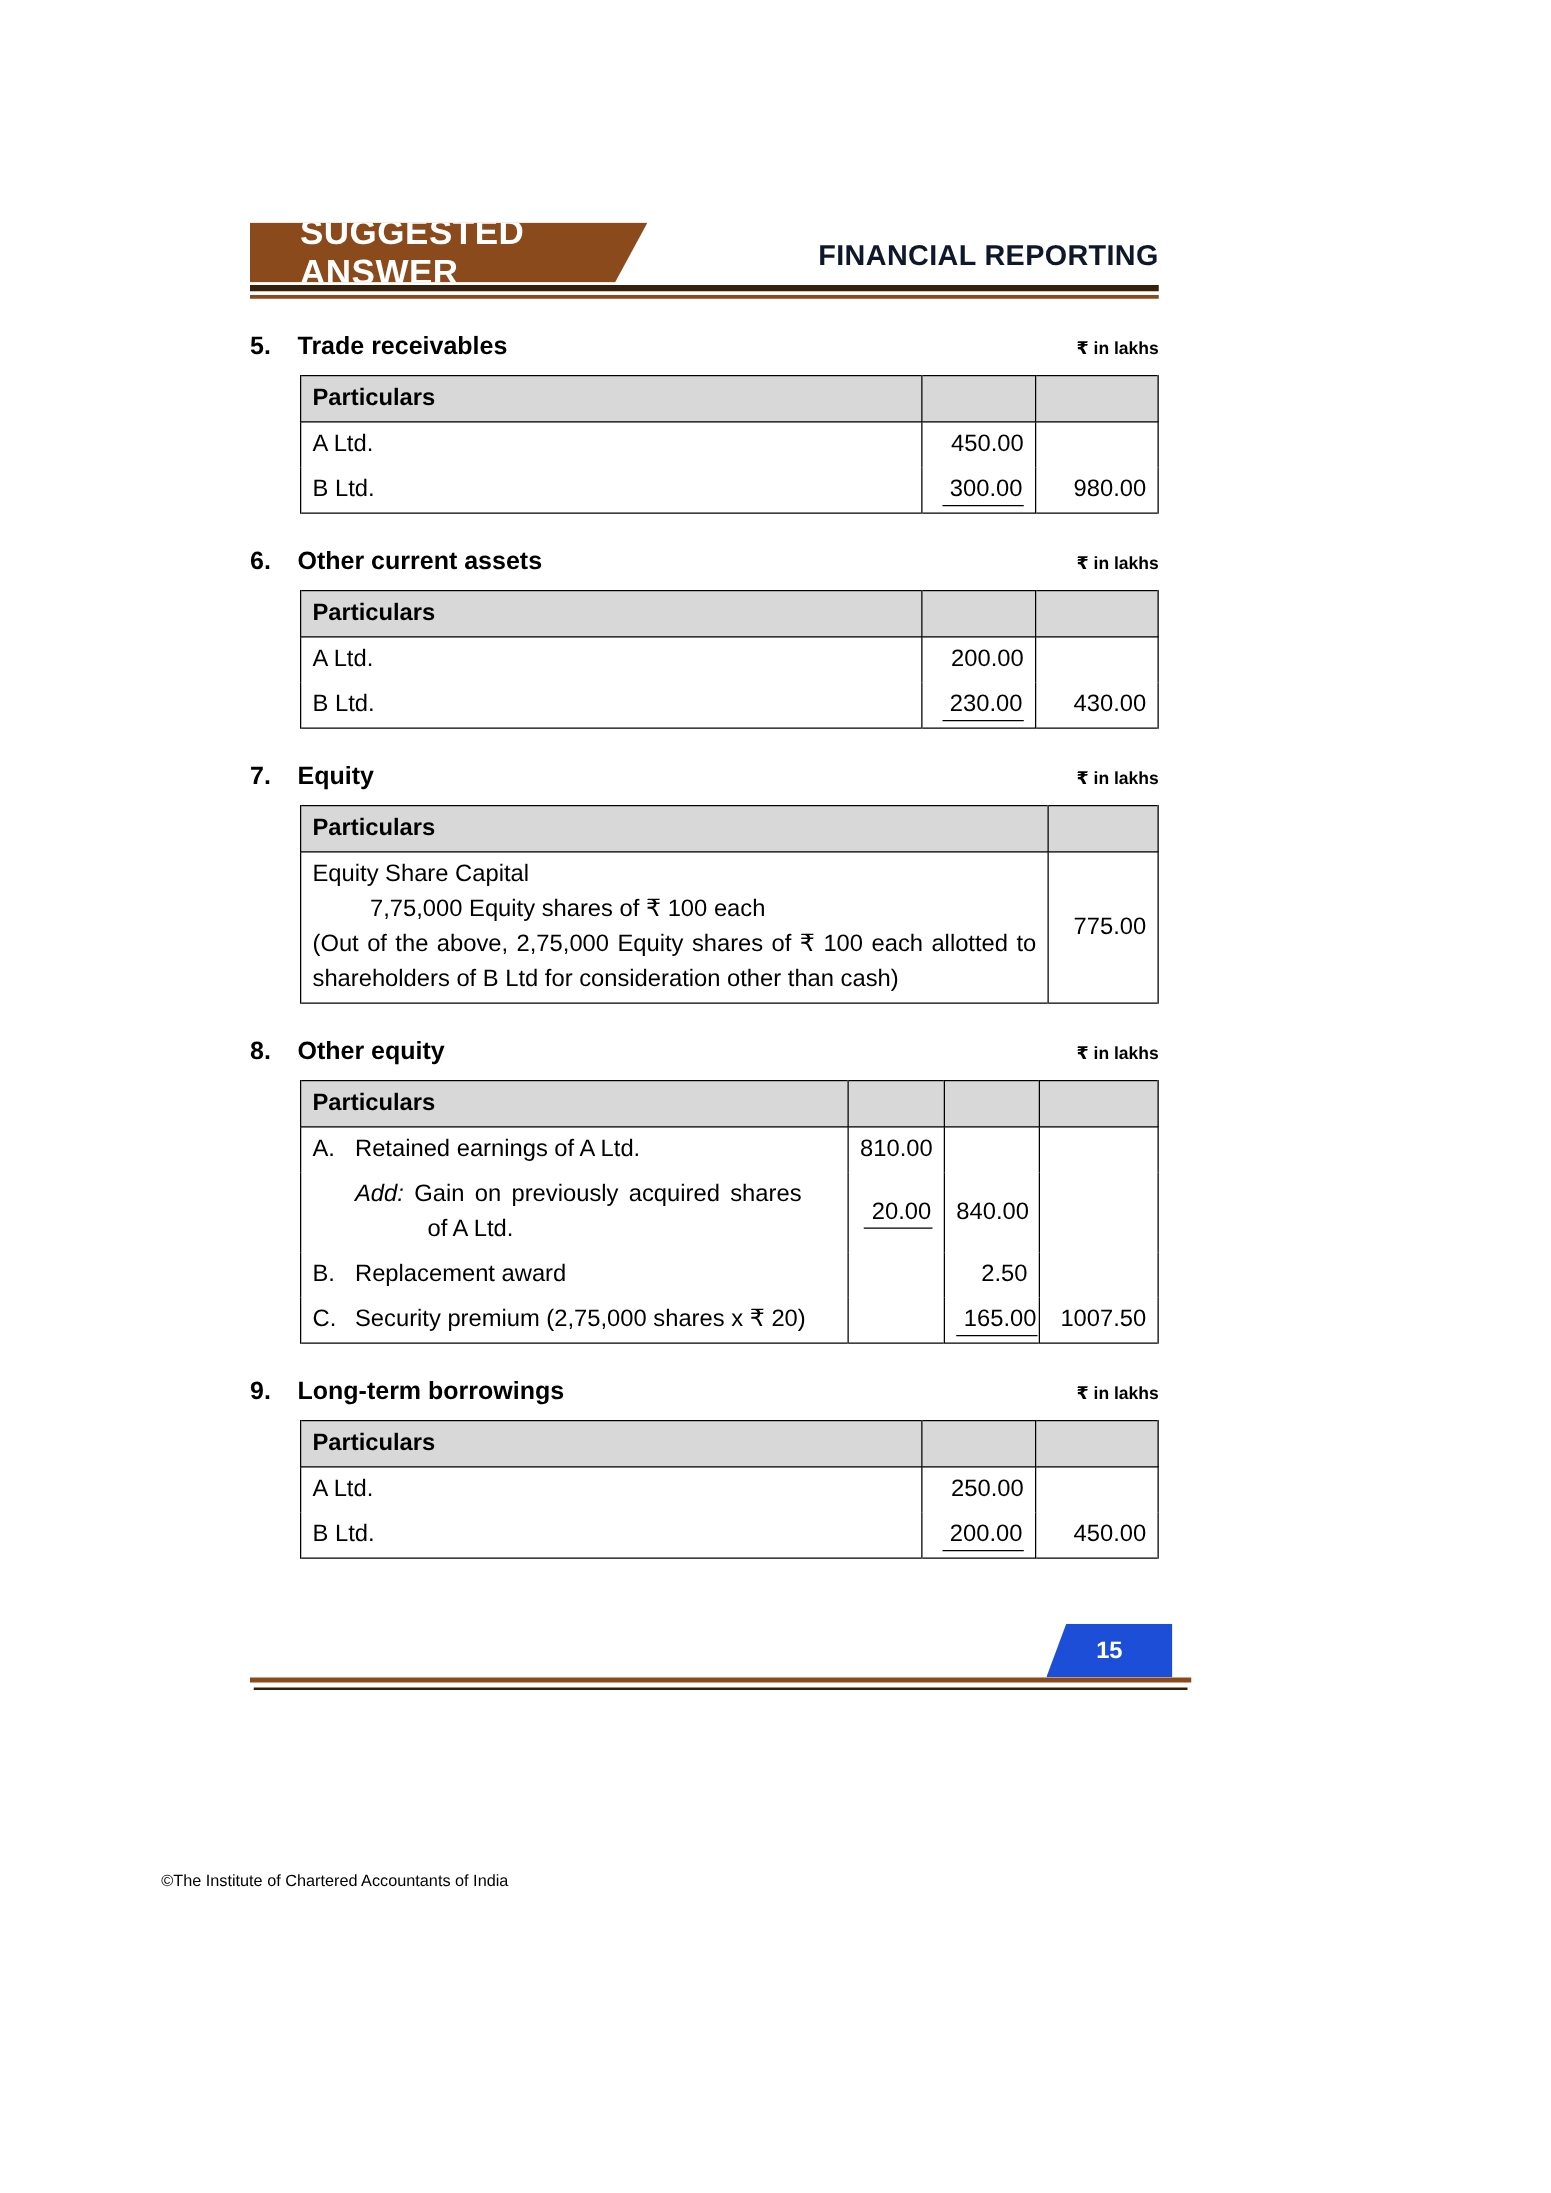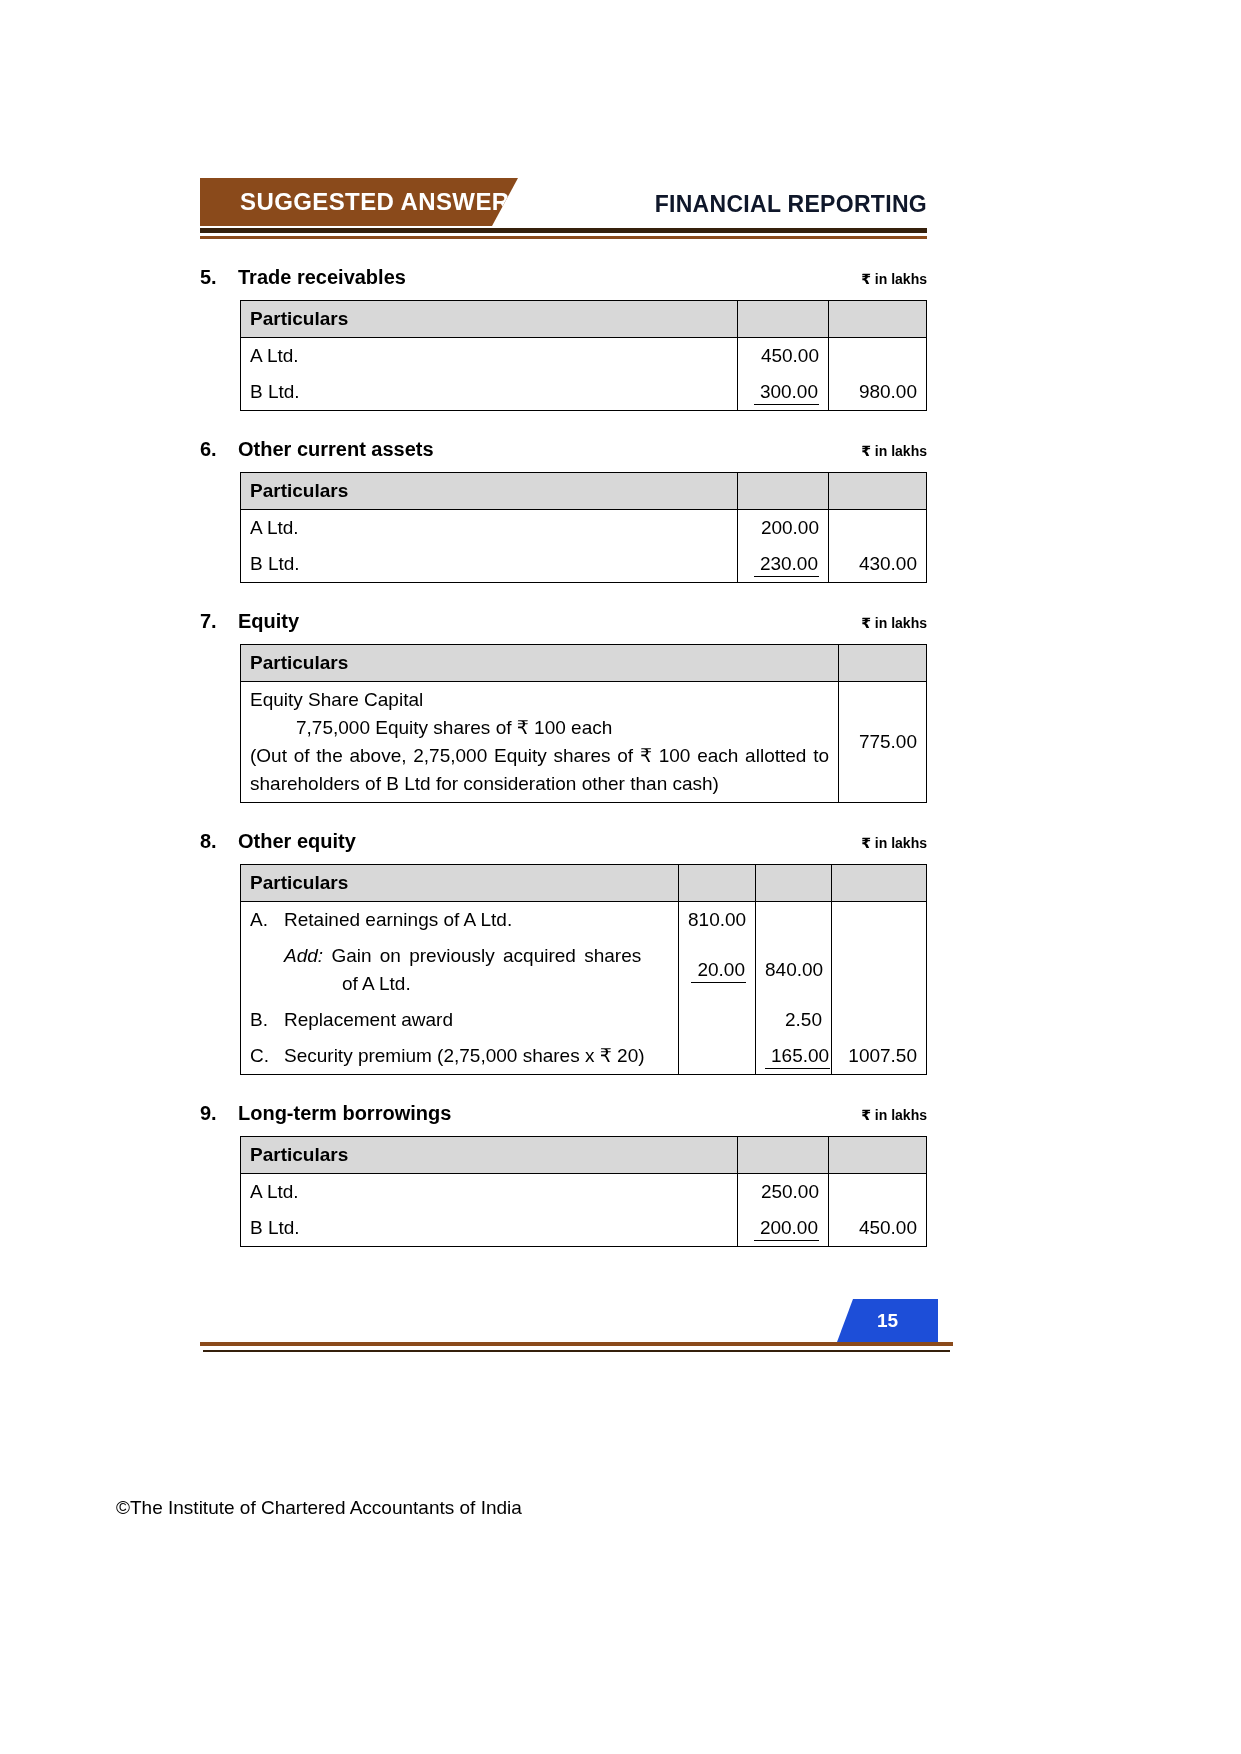--- a/index.html
+++ b/index.html
@@ -10,21 +10,21 @@
   }
   .content { position: absolute; left: 200px; top: 176px; width: 727px; }
 
   
   .hdr { display: flex; justify-content: space-between; align-items: flex-end; height: 50px; }
   .banner {
     width: 318px; height: 48px; background: #8a4a1b; box-sizing: border-box;
     clip-path: polygon(0 0, 100% 0, calc(100% - 26px) 100%, 0 100%);
     display: flex; align-items: center; padding-left: 40px;
   }
-  .banner .banner-text { color: #fff; font-weight: bold; font-size: 24px; letter-spacing: .4px; }
+  .banner .banner-text { color: #fff; font-weight: bold; font-size: 28px; letter-spacing: .4px; }
   .subject { color: #0f172a; font-weight: bold; font-size: 23px; letter-spacing: .3px; padding-bottom: 8px; }
   .rule-dark  { height: 5px; background: #35200c; margin-top: 2px; }
   .rule-brown { height: 3px; background: #8a4a1b; margin-top: 3px; }
 
   
   section { margin-top: 27px; }
   .sec-title { display: flex; justify-content: space-between; align-items: baseline; }
   .sec-left { font-weight: bold; font-size: 20px; }
   .sec-left .num { display: inline-block; width: 38px; }
   .unit { font-weight: bold; font-size: 14px; }
@@ -62,21 +62,21 @@
 
   
   .foot-rule-brown { position: absolute; left: 200px; top: 1342px; width: 753px; height: 4px; background: #8a4a1b; }
   .foot-rule-dark  { position: absolute; left: 203px; top: 1350px; width: 747px; height: 2px; background: #35200c; }
   .page-badge {
     position: absolute; left: 837px; top: 1299px; width: 101px; height: 43px; background: #1d4ed8;
     clip-path: polygon(16px 0, 100% 0, 100% 100%, 0 100%);
     display: flex; align-items: center; justify-content: center;
   }
   .page-badge .badge-text { color: #fff; font-weight: bold; font-size: 19px; }
-  .copyright { position: absolute; left: 116px; top: 1497px; font-size: 19px; }
+  .copyright { position: absolute; left: 129px; top: 1497px; font-size: 13px; }
 </style>
 </head>
 <body>
 
 <div class="page">
   <div class="content">
 
     <div class="hdr">
       <div class="banner">
         <span class="banner-text">SUGGESTED ANSWER</span>

